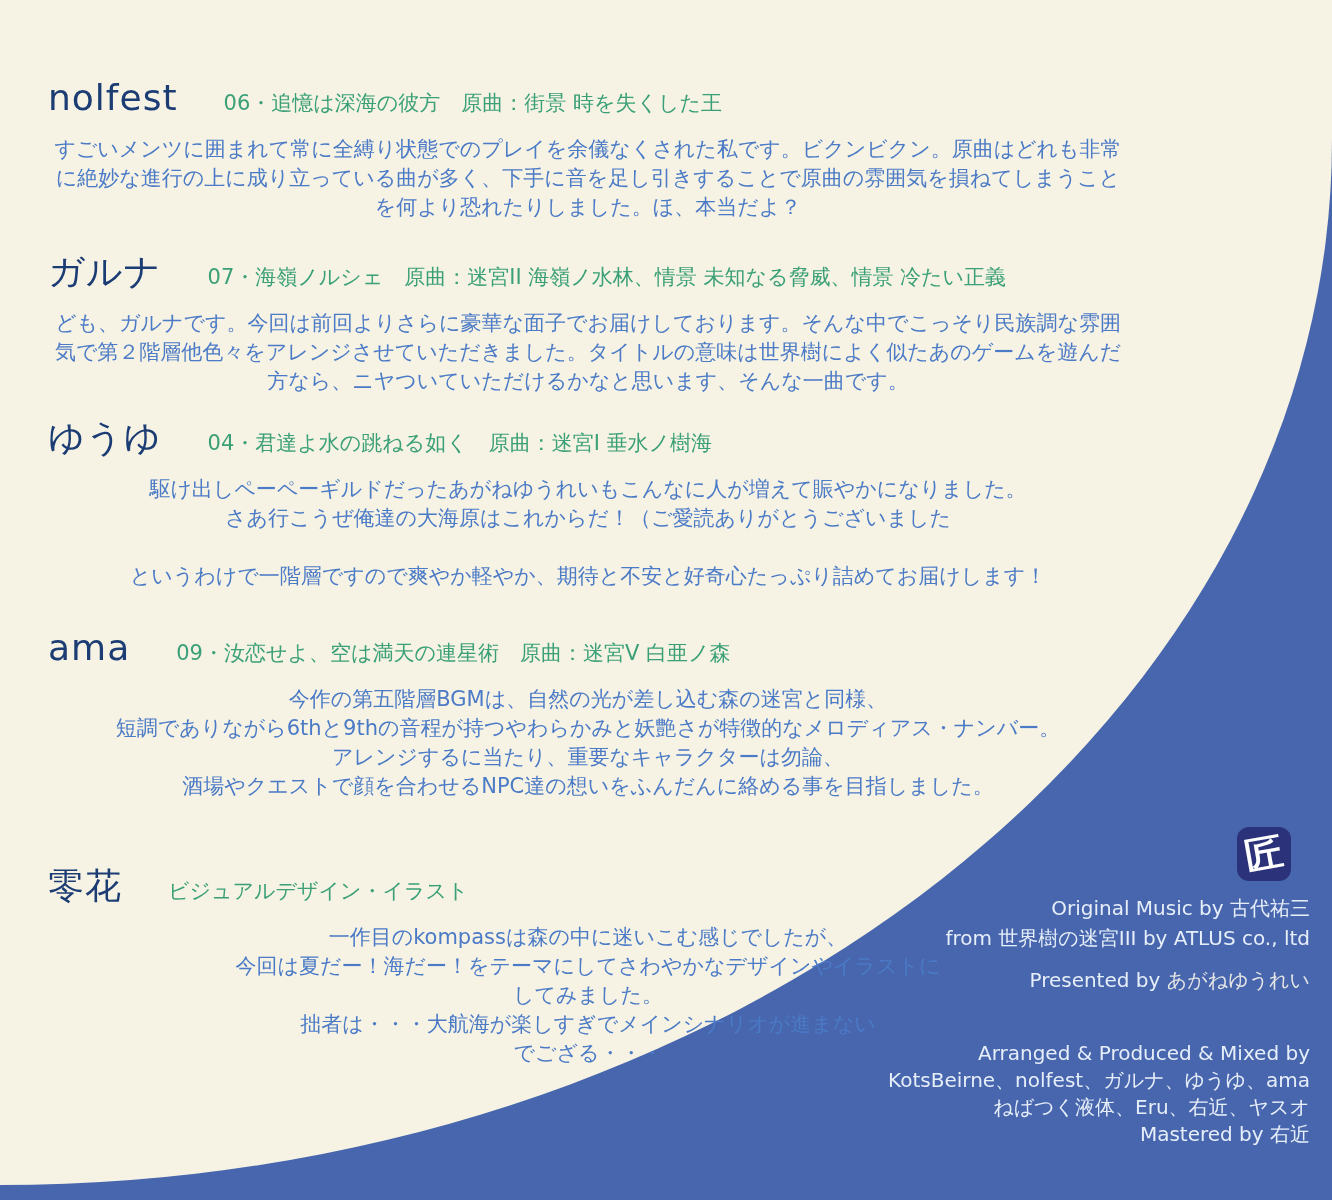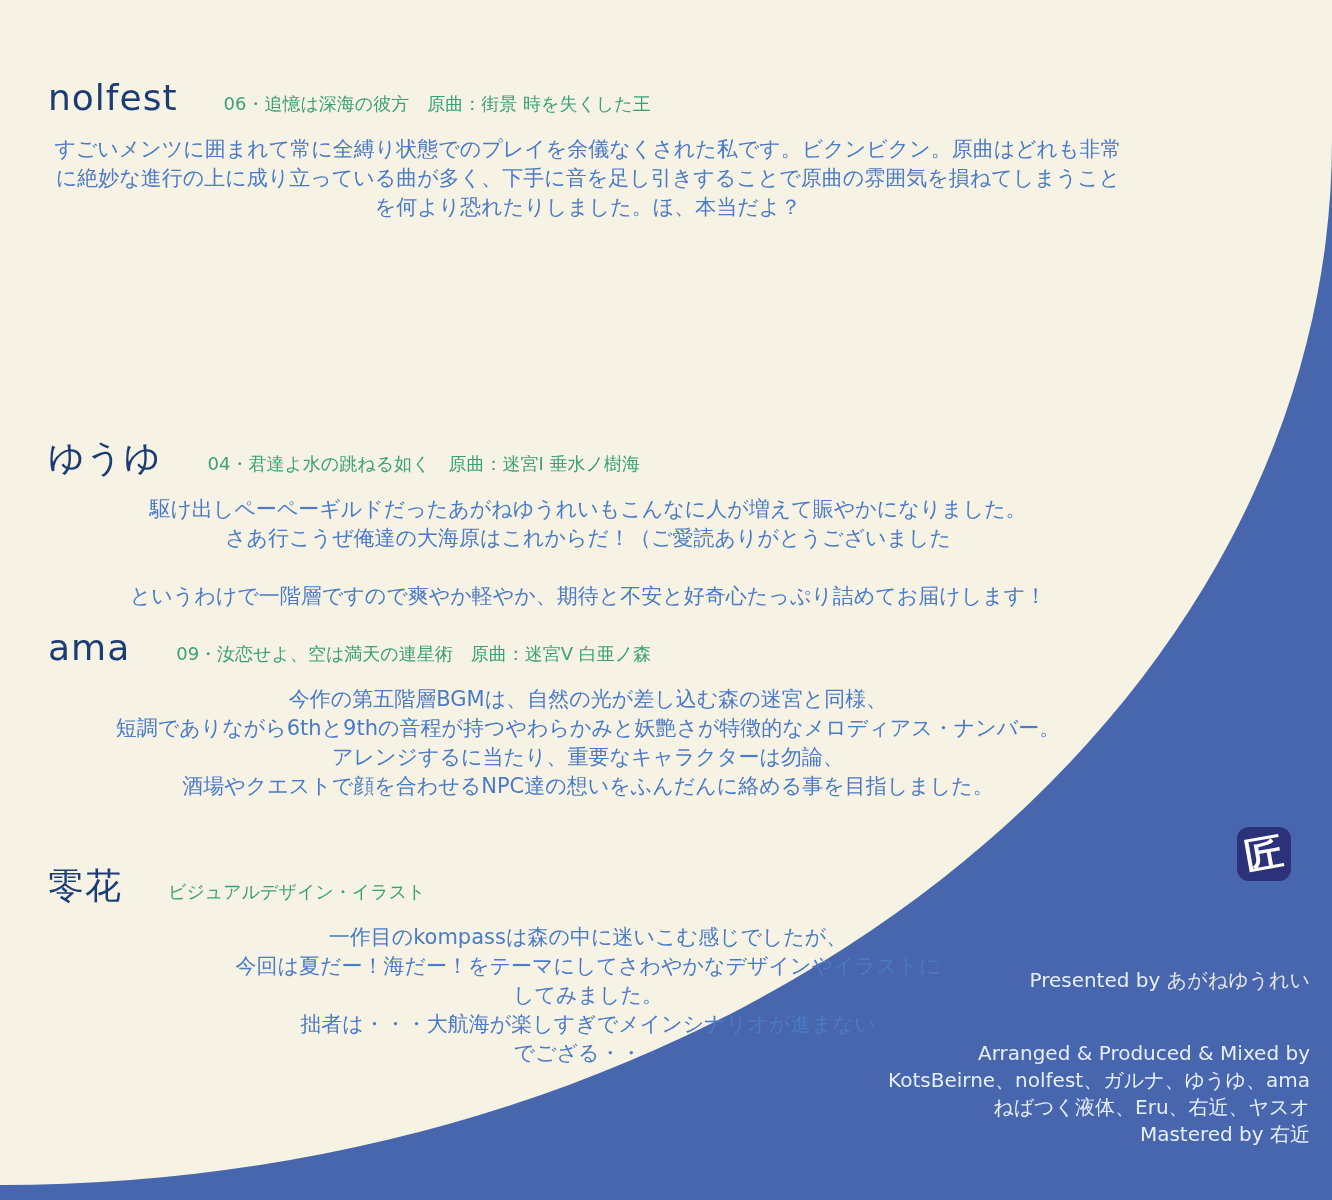--- a/index.html
+++ b/index.html
@@ -35,21 +35,21 @@
   }
   .artist {
     font-size: 36px;
     line-height: 1.1;
     color: #1c3c74;
     font-weight: 500;
     letter-spacing: 1px;
     white-space: nowrap;
   }
   .track {
-    font-size: 18px;
+    font-size: 21px;
     color: #3ba077;
     white-space: nowrap;
   }
   .comment {
     margin: 17px 0 0 0;
     font-size: 21px;
     line-height: 29px;
     color: #4b7ac6;
     white-space: pre-line;
     text-align: center;
@@ -102,22 +102,31 @@
   <section class="entry" style="top:78px">
     <div class="entry-head">
       <span class="artist">nolfest</span>
       <span class="track">06・追憶は深海の彼方　原曲：街景 時を失くした王</span>
     </div>
     <p class="comment">すごいメンツに囲まれて常に全縛り状態でのプレイを余儀なくされた私です。ビクンビクン。原曲はどれも非常
 に絶妙な進行の上に成り立っている曲が多く、下手に音を足し引きすることで原曲の雰囲気を損ねてしまうこと
 を何より恐れたりしました。ほ、本当だよ？</p>
   </section>
 
+  <section class="entry" style="top:252px">
+    <div class="entry-head">
+      <span class="artist">ガルナ</span>
+      <span class="track">07・海嶺ノルシェ　原曲：迷宮II 海嶺ノ水林、情景 未知なる脅威、情景 冷たい正義</span>
+    </div>
+    <p class="comment">ども、ガルナです。今回は前回よりさらに豪華な面子でお届けしております。そんな中でこっそり民族調な雰囲
+気で第２階層他色々をアレンジさせていただきました。タイトルの意味は世界樹によく似たあのゲームを遊んだ
+方なら、ニヤついていただけるかなと思います、そんな一曲です。</p>
+  </section>
 
-  <section class="entry" style="top:438px">
+  <section class="entry" style="top:418px">
     <div class="entry-head">
       <span class="artist">ゆうゆ</span>
       <span class="track">04・君達よ水の跳ねる如く　原曲：迷宮I 垂水ノ樹海</span>
     </div>
     <p class="comment">駆け出しペーペーギルドだったあがねゆうれいもこんなに人が増えて賑やかになりました。
 さあ行こうぜ俺達の大海原はこれからだ！（ご愛読ありがとうございました
 
 というわけで一階層ですので爽やか軽やか、期待と不安と好奇心たっぷり詰めてお届けします！</p>
   </section>
 
@@ -142,20 +151,24 @@
 してみました。
 拙者は・・・大航海が楽しすぎでメインシナリオが進まない
 でござる・・・</p>
   </section>
 
   <div class="logo">
     <span>匠</span>
   </div>
 
   <div class="credits">
+    <div class="credit-block" style="top:893px">
+      <div>Original Music by 古代祐三</div>
+      <div>from 世界樹の迷宮III by ATLUS co., ltd</div>
+    </div>
     <div class="credit-block" style="top:965px">
       <div><span>Presented by </span><span class="highlight">あがねゆうれい</span></div>
     </div>
     <div class="credit-block small" style="top:1040px">
       <div>Arranged &amp; Produced &amp; Mixed by</div>
       <div>KotsBeirne、nolfest、ガルナ、ゆうゆ、ama</div>
       <div>ねばつく液体、Eru、右近、ヤスオ</div>
       <div>Mastered by 右近</div>
     </div>
   </div>

